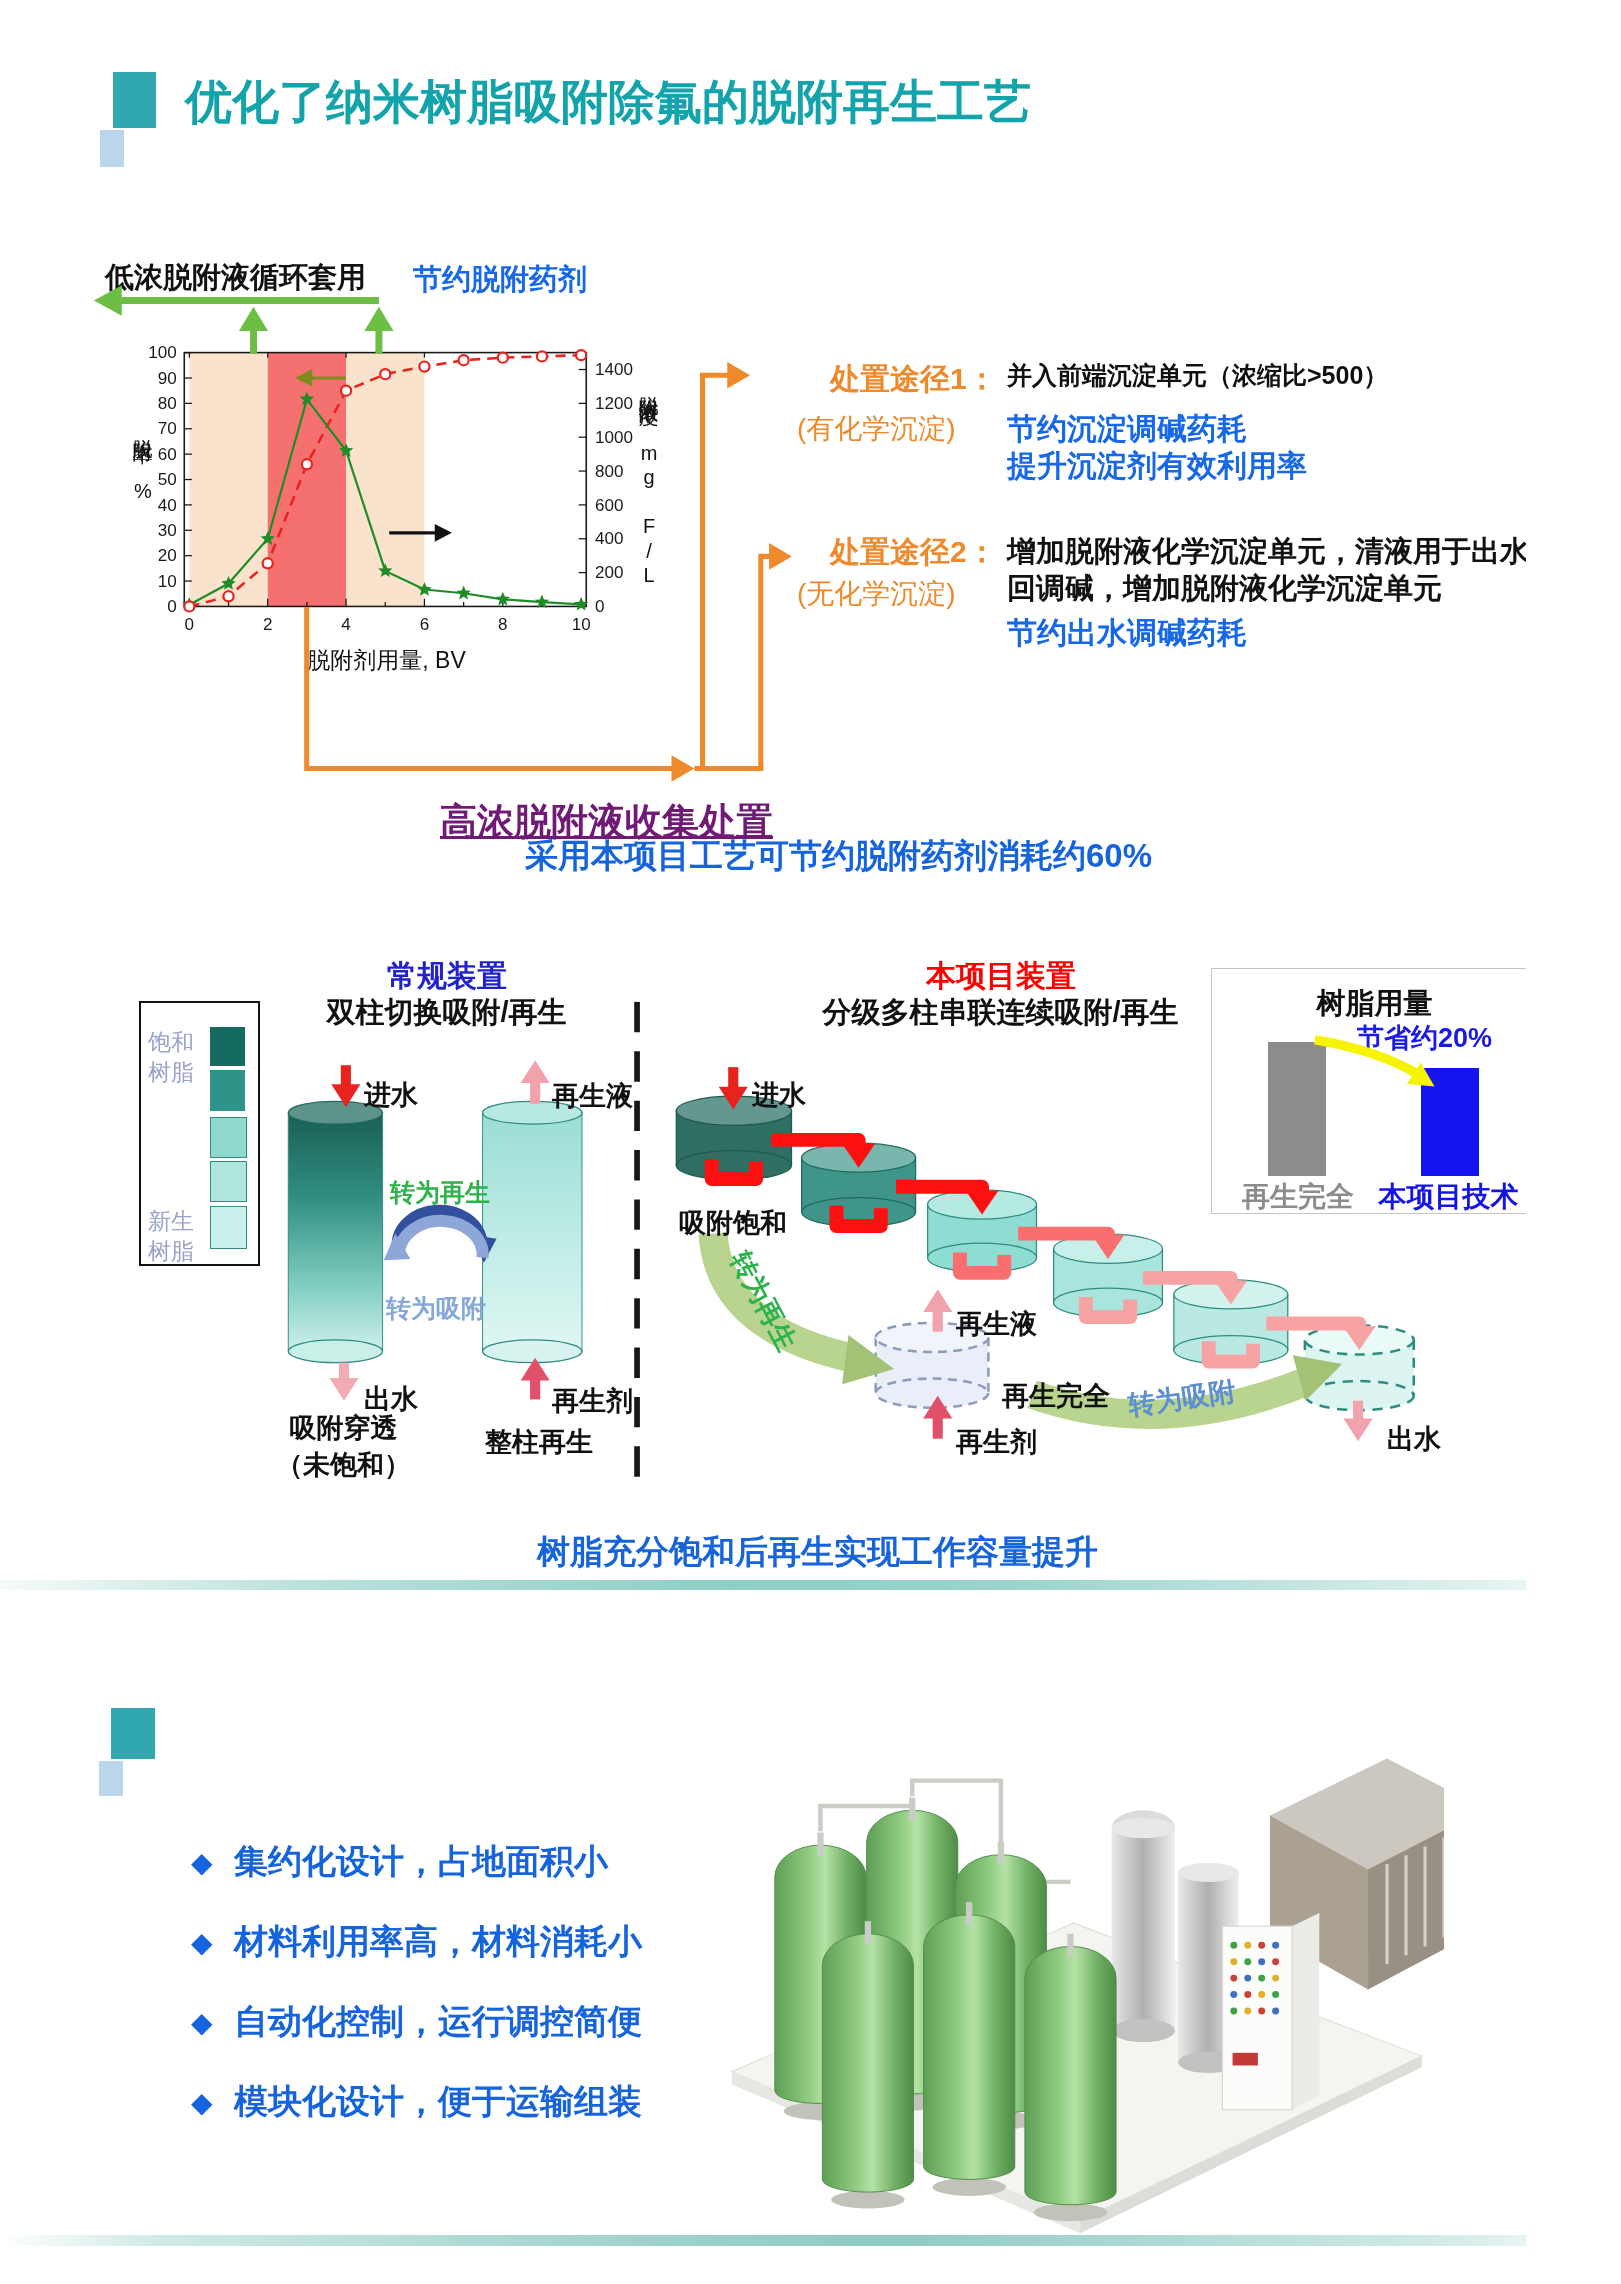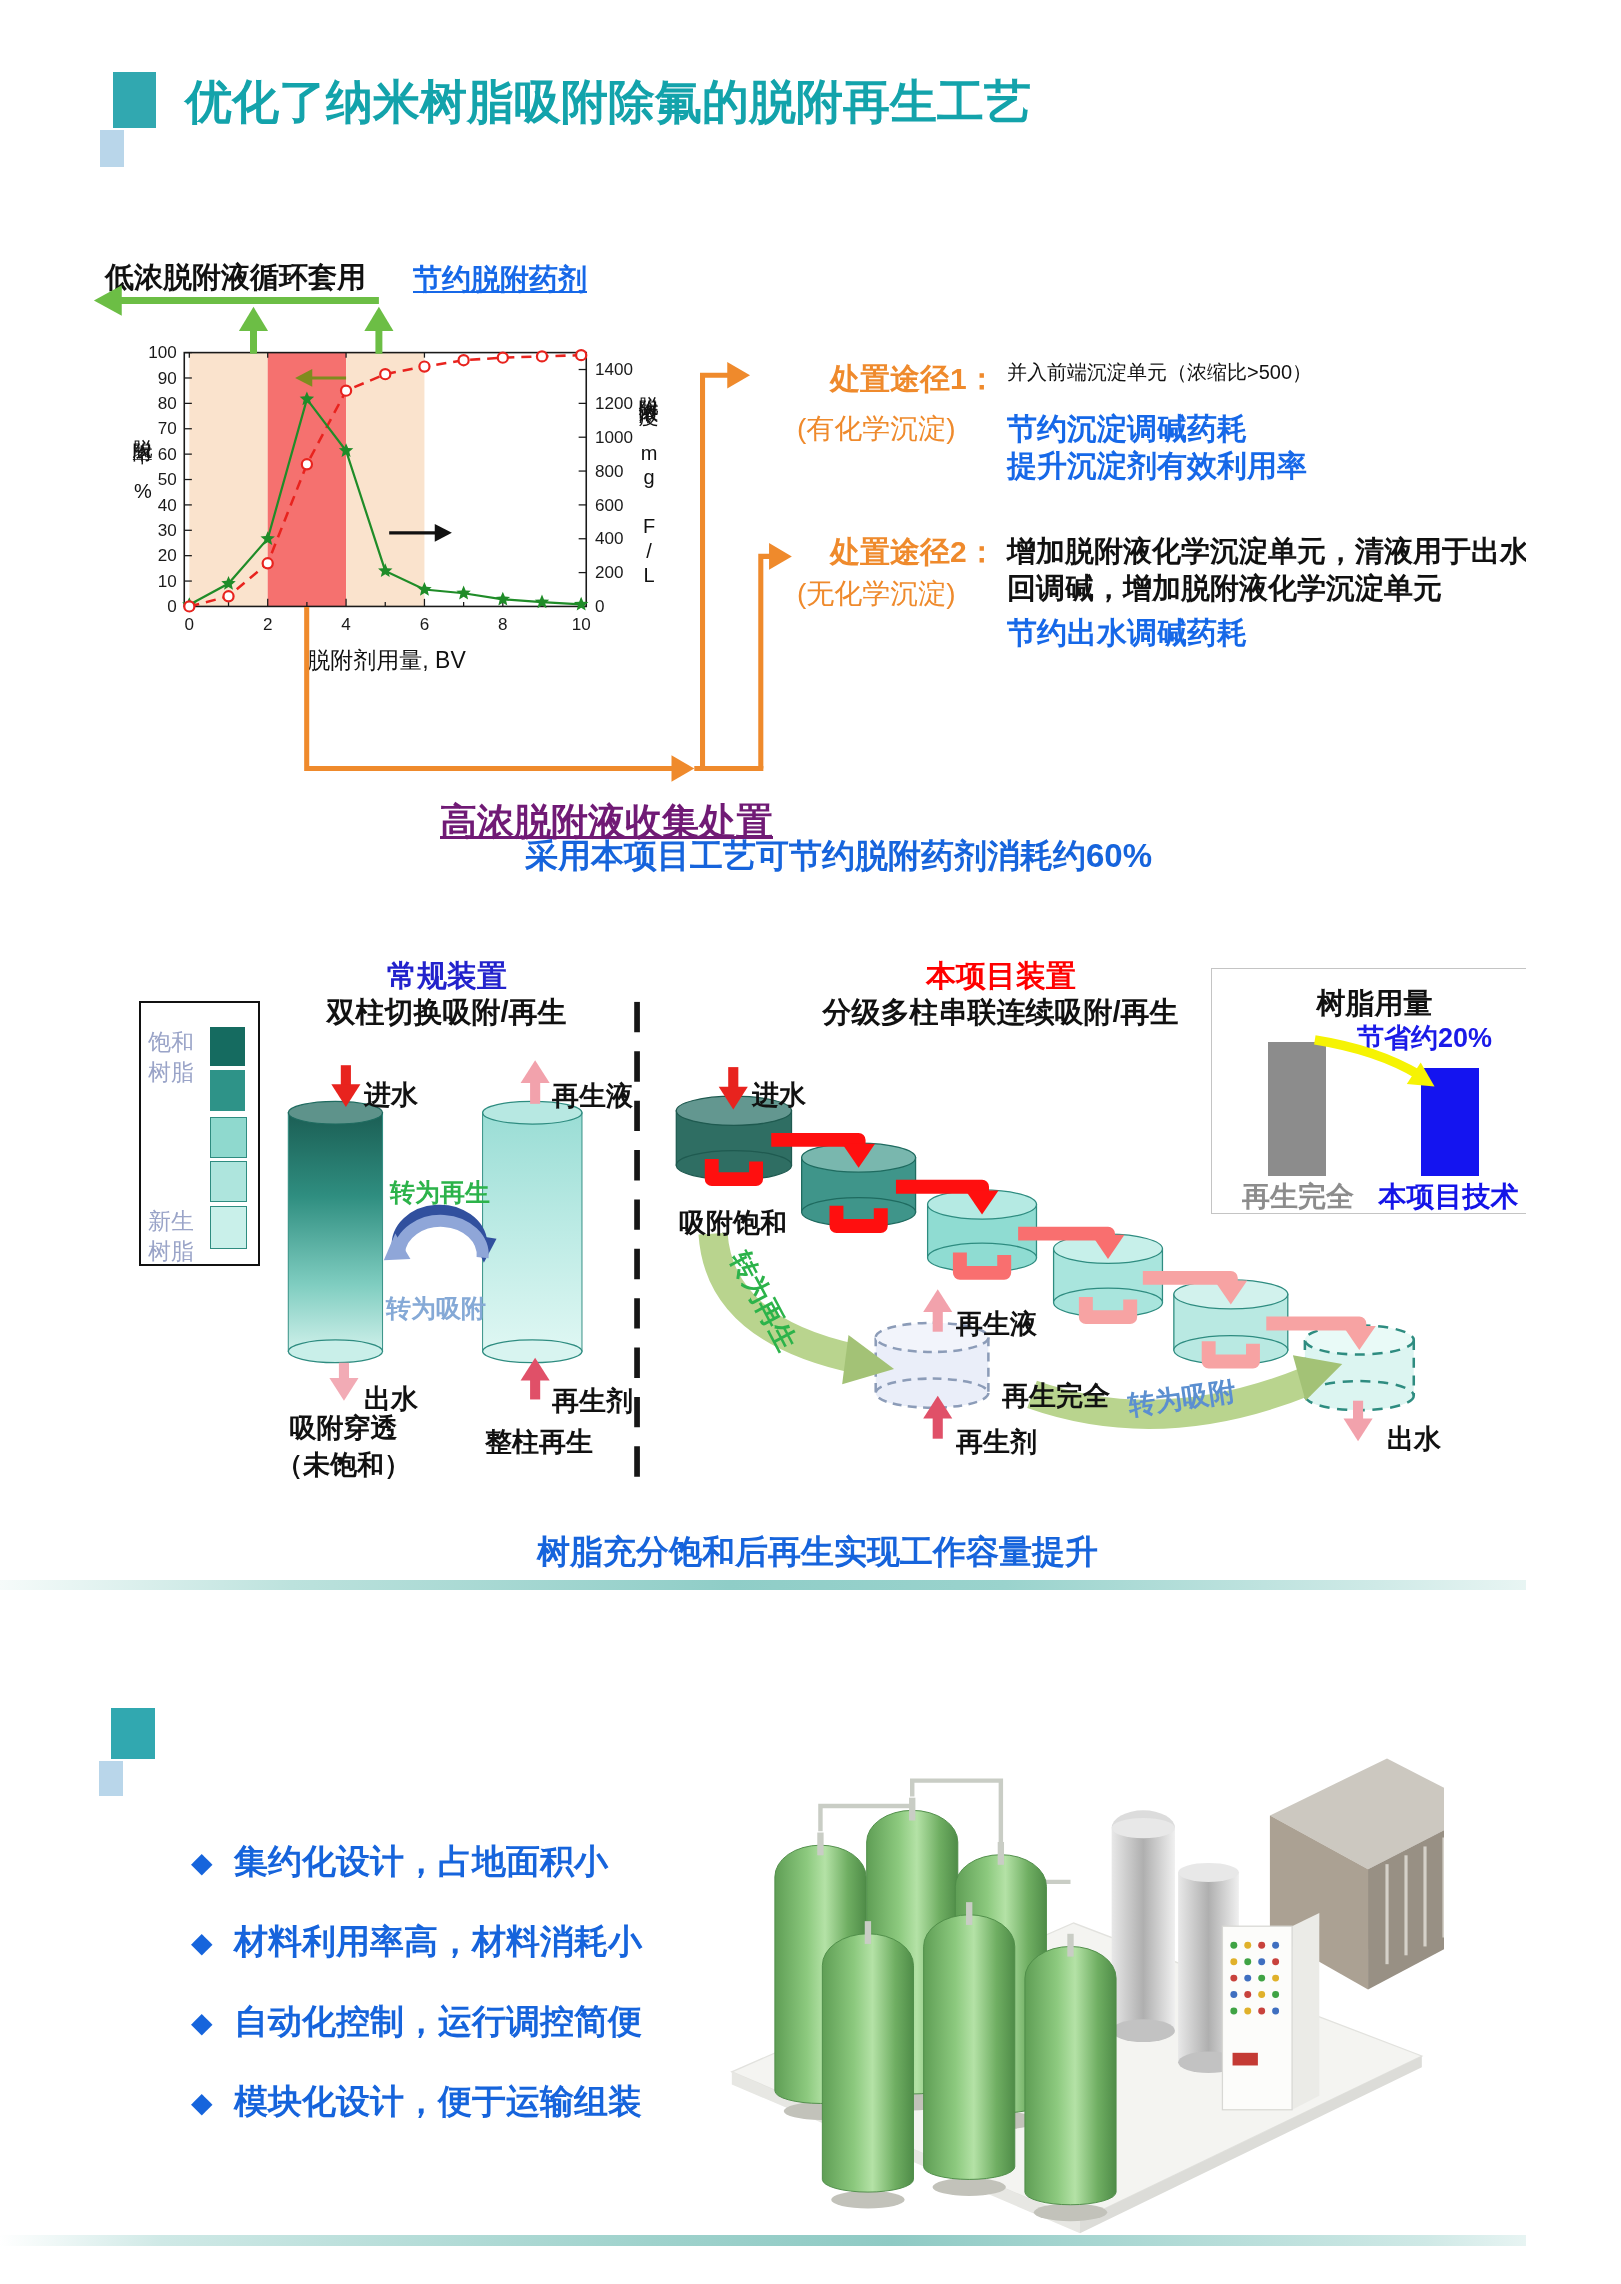--- a/index.html
+++ b/index.html
@@ -15,21 +15,21 @@
 </head>
 <body>
 
 <div class="page">
 
   <div class="abs" style="left:113px;top:72px;width:43px;height:56px;background:#31A8B0;"></div>
   <div class="abs" style="left:100px;top:130px;width:24px;height:37px;background:#B9D6EA;"></div>
   <div class="abs lbl" style="left:185px;top:71px;font-size:47px;font-weight:600;color:#13A3AB;">优化了纳米树脂吸附除氟的脱附再生工艺</div>
 
   <div class="abs lbl b" style="left:105px;top:258px;font-size:29px;color:#111;">低浓脱附液循环套用</div>
-  <div class="abs lbl b" style="left:413px;top:260px;font-size:29px;color:#1668E8;text-decoration:underline;">节约脱附药剂</div>
+  <div class="abs lbl b" style="left:413px;top:260px;font-size:29px;color:#1668E8;">节约脱附药剂</div>
 
   <svg id="chart-svg" class="abs" style="left:89px;top:345px;" width="621" height="345" viewBox="0 0 980 545">
       <rect x="158" y="12" width="123.80000000000001" height="401" fill="#FAE3CD"></rect>
       <rect x="281.8" y="12" width="123.80000000000001" height="401" fill="#F5716F"></rect>
       <rect x="405.6" y="12" width="123.79999999999995" height="401" fill="#FAE3CD"></rect>
       <rect x="150" y="12" width="635" height="401" fill="none" stroke="#1a1a1a" stroke-width="2.5"></rect>
       <line x1="150" y1="413" x2="162" y2="413" stroke="#1a1a1a" stroke-width="2"></line>
       <text x="138" y="422" text-anchor="end" font-size="27" fill="#1a1a1a">0</text>
       <line x1="150" y1="372.9" x2="162" y2="372.9" stroke="#1a1a1a" stroke-width="2"></line>
       <text x="138" y="381.9" text-anchor="end" font-size="27" fill="#1a1a1a">10</text>
@@ -140,21 +140,21 @@
       <path d="M 1096,833 L 1205,833"></path>
       <path d="M 1109,833 L 1109,212 L 1150,212"></path>
       <path d="M 1201,833 L 1201,498 L 1216,498"></path>
     </g>
     <polygon points="1096,833 1060,812 1060,854" fill="#EF8A2C"></polygon>
     <polygon points="1184,212 1148,191 1148,233" fill="#EF8A2C"></polygon>
     <polygon points="1250,498 1214,477 1214,519" fill="#EF8A2C"></polygon>
   </svg>
 
   <div class="abs lbl b" style="left:830px;top:359px;font-size:30px;color:#EF8A2C;">处置途径1：</div>
-  <div class="abs lbl" style="left:1007px;top:359px;font-size:20px;font-weight:400;color:#111;">并入前端沉淀单元（浓缩比&gt;500）</div>
+  <div class="abs lbl" style="left:1007px;top:359px;font-size:25px;font-weight:700;color:#111;">并入前端沉淀单元（浓缩比&gt;500）</div>
   <div class="abs lbl" style="left:797px;top:410px;font-size:28px;color:#EF8A2C;">(有化学沉淀)</div>
   <div class="abs lbl b" style="left:1007px;top:409px;font-size:30px;color:#1668E8;">节约沉淀调碱药耗</div>
   <div class="abs lbl b" style="left:1007px;top:446px;font-size:30px;color:#1668E8;">提升沉淀剂有效利用率</div>
 
   <div class="abs lbl b" style="left:830px;top:532px;font-size:30px;color:#EF8A2C;">处置途径2：</div>
   <div class="abs lbl" style="left:1007px;top:532px;font-size:29px;font-weight:600;color:#111;">增加脱附液化学沉淀单元，清液用于出水</div>
   <div class="abs lbl" style="left:1007px;top:569px;font-size:29px;font-weight:600;color:#111;">回调碱，增加脱附液化学沉淀单元</div>
   <div class="abs lbl" style="left:797px;top:575px;font-size:28px;color:#EF8A2C;">(无化学沉淀)</div>
   <div class="abs lbl b" style="left:1007px;top:613px;font-size:30px;color:#1668E8;">节约出水调碱药耗</div>
 

